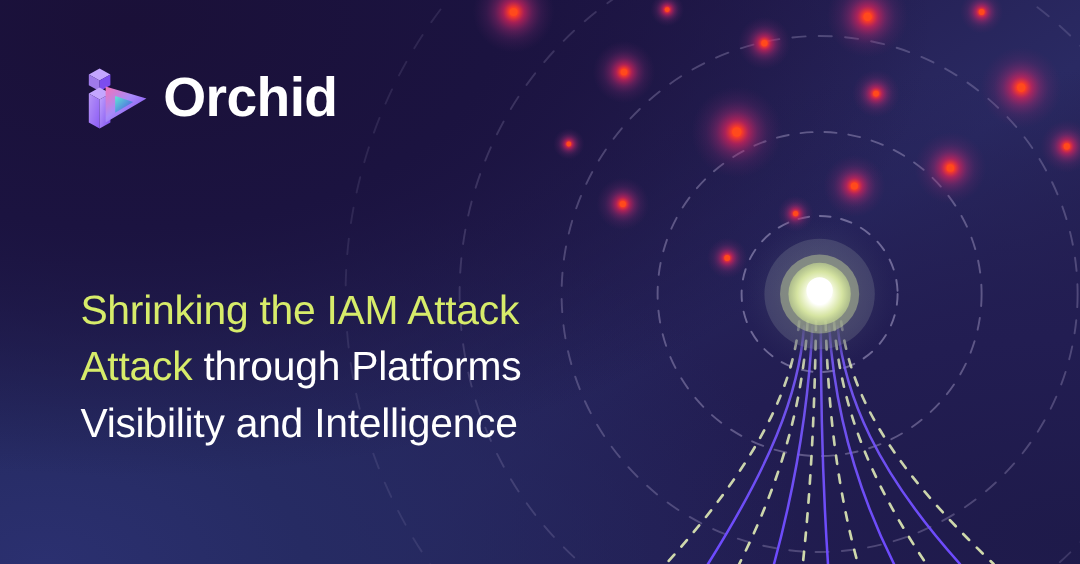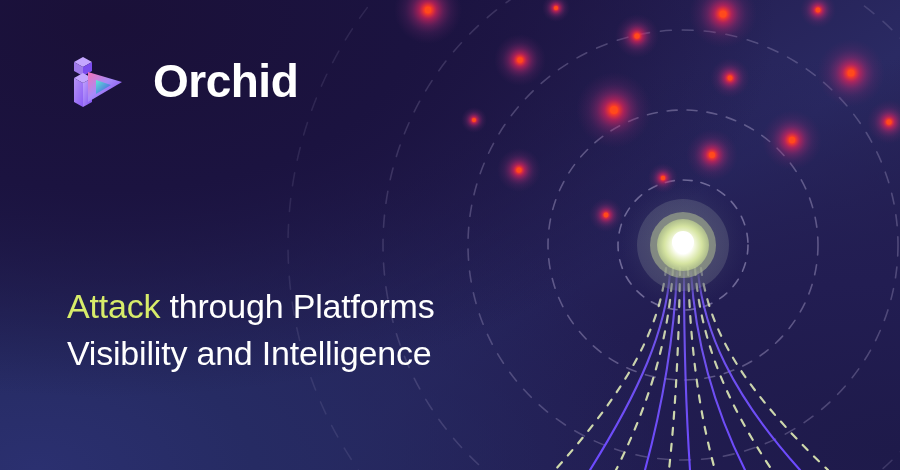--- a/index.html
+++ b/index.html
@@ -30,21 +30,21 @@
     pointer-events: none;
   }
 
   
   .logo-block {
     position: absolute;
     left: 66px;
     top: 50px;
     display: flex;
     align-items: center;
-    gap: 29px;
+    gap: 12px;
   }
   .logo-mark {
     width: 58px;
     height: 62px;
     display: block;
   }
   .logo-word {
     color: #ffffff;
     font-size: 46px;
     font-weight: bold;
@@ -246,18 +246,18 @@
       <polygon points="26,28 17,33 17,57 26,52" fill="url(#lgB)"></polygon>
 
       <polygon points="22,22 56,32 22,52" fill="url(#lgTri)"></polygon>
 
       <polygon points="30,30 45,35 30,44" fill="url(#lgIn)"></polygon>
     </svg>
     <span class="logo-word">Orchid</span>
   </div>
 
   <h1 class="headline">
-    <br>
+    <span class="hl-accent">Shrinking the IAM Attack</span><br>
     <span class="hl-accent">Attack</span><span> through Platforms</span><br>
     <span>Visibility and Intelligence</span><br>
   </h1>
 
 </div>
 
 </body></html>

